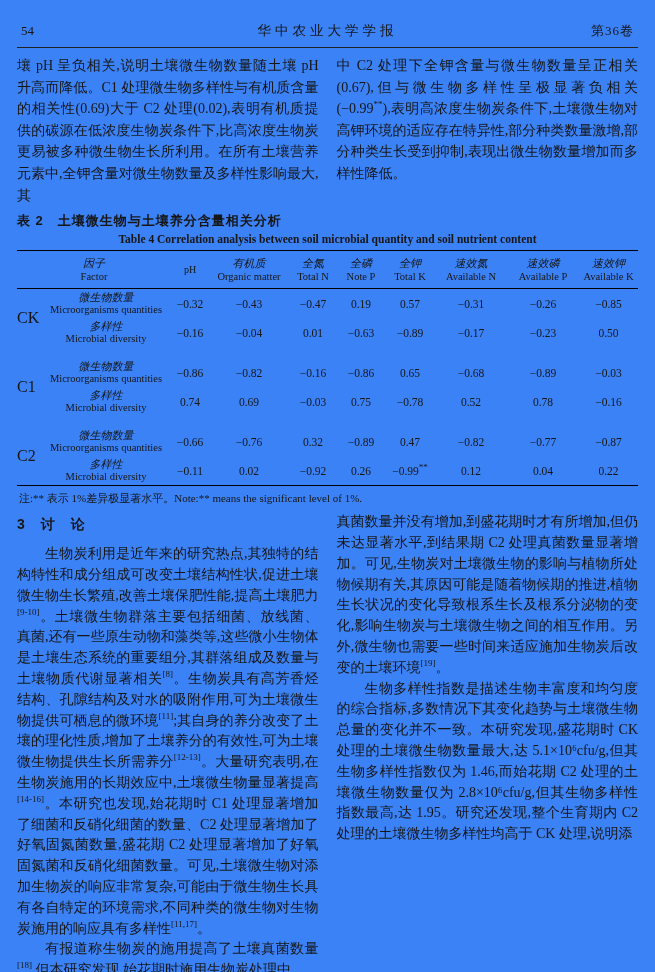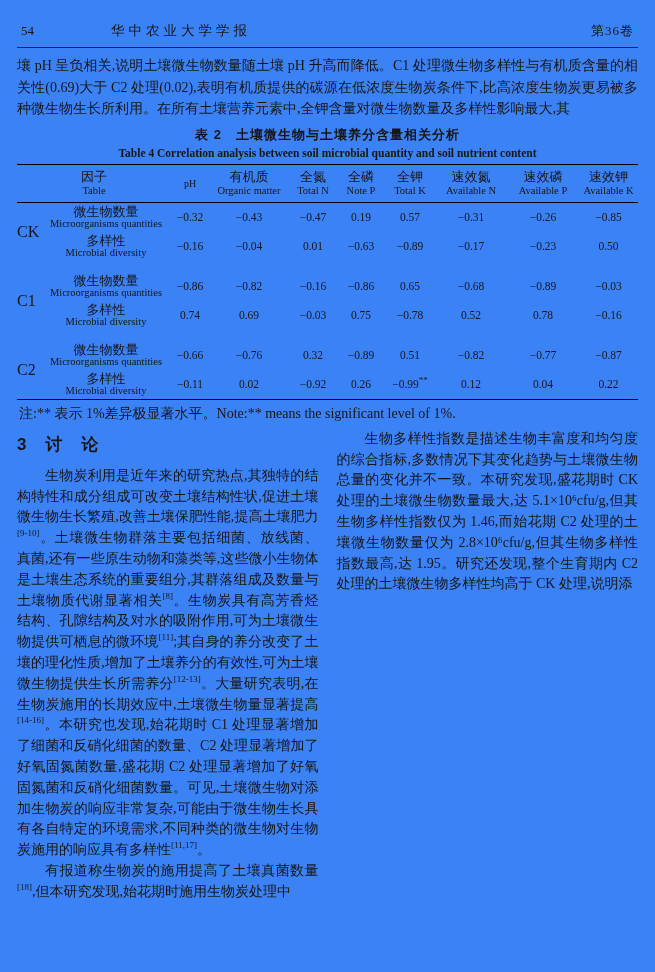--- a/index.html
+++ b/index.html
@@ -15,50 +15,50 @@
     padding:22px 17px 0 17px;
   }
   
   .page-header{
     display:flex;align-items:baseline;
     border-bottom:1.2px solid #222;
     padding:0 4px 7px 4px;
     font-size:13px;
   }
   .pnum{width:90px;text-align:left;}
-  .journal{flex:1;text-align:left;letter-spacing:4px;font-size:13.5px;}
+  .journal{flex:1;text-align:center;letter-spacing:4px;font-size:13.5px;}
   .vol{width:90px;text-align:right;letter-spacing:1px;}
   
   .two-col{display:flex;gap:18px;justify-content:space-between;}
   .two-col .col{flex:1;min-width:0;}
   .intro{margin-top:7px;}
   .intro .par{flex:1;min-width:0;}
   .par{
     margin:0;
     font-size:14px;
     line-height:21.6px;
     text-align:justify;
     text-justify:inter-ideograph;
   }
   .discussion{margin-top:6px;}
   .discussion .par{line-height:20.8px;}
   .indent{text-indent:2em;}
   sup{font-size:9px;vertical-align:super;line-height:0;}
   
   .sec-head{
-    font-size:17px;
+    font-size:14px;
     font-weight:bold;
     font-family:"Liberation Sans","DejaVu Sans",sans-serif;
     margin:4px 0 10px 0;
     letter-spacing:1px;
   }
   
   .table-block{margin-top:6px;}
   .t-title-zh{
-    text-align:center;font-weight:bold;font-size:13px;
+    font-weight:bold;font-size:13px;
     font-family:"Liberation Sans","DejaVu Sans",sans-serif;
     letter-spacing:1px;
   }
   .t-title-en{
     text-align:center;font-weight:bold;font-size:11.5px;
     margin-top:3px;
   }
   .data-table{
     width:621px;
     margin-top:5px;
@@ -66,49 +66,50 @@
     table-layout:fixed;
     border-top:1.6px solid #000;
     border-bottom:1.6px solid #000;
   }
   .data-table thead tr{border-bottom:1.6px solid #000;}
   .data-table th{
     font-weight:normal;text-align:center;vertical-align:middle;
     padding:5px 0;
   }
   .data-table td{padding:2px 0;vertical-align:middle;}
-  .data-table .zh{font-size:13px;line-height:14px;}
+  .data-table .zh{font-size:11px;line-height:14px;font-style:italic;}
   .data-table .en{font-size:10.5px;line-height:13px;}
   .factor-cell{text-align:center;}
   .factor-cell .zh{line-height:13px;}
   .factor-cell .en{line-height:12px;}
   .group-cell{
     font-size:16px;text-align:left;vertical-align:middle;padding-left:1px;
   }
   .val-cell{font-size:11.5px;text-align:center;}
   tr.group-start td{padding-top:13px;}
   .t-note{
-    font-size:14px;
+    font-size:11px;
     margin-top:5px;
     padding-left:2px;
   }
 </style>
 </head>
 <body>
 
 <div class="page">
 
   <div class="page-header">
     <span class="pnum">54</span>
     <span class="journal">华中农业大学学报</span>
     <span class="vol">第36卷</span>
   </div>
 
   <div class="two-col intro">
     <p class="par">壤 pH 呈负相关,说明土壤微生物数量随土壤 pH 升高而降低。C1 处理微生物多样性与有机质含量的相关性(0.69)大于 C2 处理(0.02),表明有机质提供的碳源在低浓度生物炭条件下,比高浓度生物炭更易被多种微生物生长所利用。在所有土壤营养元素中,全钾含量对微生物数量及多样性影响最大,其</p>
+    <p class="par">中 C2 处理下全钾含量与微生物数量呈正相关(0.67),但与微生物多样性呈极显著负相关(−0.99<sup>**</sup>),表明高浓度生物炭条件下,土壤微生物对高钾环境的适应存在特异性,部分种类数量激增,部分种类生长受到抑制,表现出微生物数量增加而多样性降低。</p>
   </div>
 
   <div class="table-block">
     <div class="t-title-zh">表 2　土壤微生物与土壤养分含量相关分析</div>
     <div class="t-title-en">Table 4  Correlation analysis between soil microbial quantity and soil nutrient content</div>
 
     <table class="data-table">
       <colgroup>
         <col style="width:24px">
           <col style="width:130px">
@@ -118,21 +119,21 @@
           <col style="width:48px">
         <col style="width:50px">
           <col style="width:72px">
           <col style="width:72px">
         <col style="width:59px">
       </colgroup>
       <thead>
         <tr>
             <th colspan="2">
               <div class="zh">因子</div>
-              <div class="en">Table</div>
+              <div class="en">Factor</div>
             </th>
             <th style="font-size: 10px;">pH</th>
             <th>
               <div class="zh">有机质</div>
               <div class="en">Organic matter</div>
             </th>
             <th>
               <div class="zh">全氮</div>
               <div class="en">Total N</div>
             </th>
@@ -220,21 +221,21 @@
           <tr class="group-start">
             <td rowspan="2" class="group-cell">C2</td>
             <td class="factor-cell">
               <div class="zh">微生物数量</div>
               <div class="en">Microorganisms quantities</div>
             </td>
             <td class="val-cell">−0.66</td>
             <td class="val-cell">−0.76</td>
             <td class="val-cell">0.32</td>
             <td class="val-cell">−0.89</td>
-            <td class="val-cell">0.51</td>
+            <td class="val-cell">0.47</td>
             <td class="val-cell">−0.82</td>
             <td class="val-cell">−0.77</td>
             <td class="val-cell">−0.87</td>
           </tr>
           <tr>
             <td class="factor-cell">
               <div class="zh">多样性</div>
               <div class="en">Microbial diversity</div>
             </td>
             <td class="val-cell">−0.11</td>
@@ -252,17 +253,18 @@
     <div class="t-note">注:** 表示 1%差异极显著水平。Note:** means the significant level of 1%.</div>
   </div>
 
   <div class="two-col discussion">
     <div class="col">
       <h2 class="sec-head">3　讨　论</h2>
       <p class="par indent">生物炭利用是近年来的研究热点,其独特的结构特性和成分组成可改变土壤结构性状,促进土壤微生物生长繁殖,改善土壤保肥性能,提高土壤肥力<sup>[9-10]</sup>。土壤微生物群落主要包括细菌、放线菌、真菌,还有一些原生动物和藻类等,这些微小生物体是土壤生态系统的重要组分,其群落组成及数量与土壤物质代谢显著相关<sup>[8]</sup>。生物炭具有高芳香烃结构、孔隙结构及对水的吸附作用,可为土壤微生物提供可栖息的微环境<sup>[11]</sup>;其自身的养分改变了土壤的理化性质,增加了土壤养分的有效性,可为土壤微生物提供生长所需养分<sup>[12-13]</sup>。大量研究表明,在生物炭施用的长期效应中,土壤微生物量显著提高<sup>[14-16]</sup>。本研究也发现,始花期时 C1 处理显著增加了细菌和反硝化细菌的数量、C2 处理显著增加了好氧固氮菌数量,盛花期 C2 处理显著增加了好氧固氮菌和反硝化细菌数量。可见,土壤微生物对添加生物炭的响应非常复杂,可能由于微生物生长具有各自特定的环境需求,不同种类的微生物对生物炭施用的响应具有多样性<sup>[11,17]</sup>。</p>
       <p class="par indent">有报道称生物炭的施用提高了土壤真菌数量<sup>[18]</sup>,但本研究发现,始花期时施用生物炭处理中</p>
     </div>
     <div class="col">
+      <p class="par">真菌数量并没有增加,到盛花期时才有所增加,但仍未达显著水平,到结果期 C2 处理真菌数量显著增加。可见,生物炭对土壤微生物的影响与植物所处物候期有关,其原因可能是随着物候期的推进,植物生长状况的变化导致根系生长及根系分泌物的变化,影响生物炭与土壤微生物之间的相互作用。另外,微生物也需要一些时间来适应施加生物炭后改变的土壤环境<sup>[19]</sup>。</p>
       <p class="par indent">生物多样性指数是描述生物丰富度和均匀度的综合指标,多数情况下其变化趋势与土壤微生物总量的变化并不一致。本研究发现,盛花期时 CK 处理的土壤微生物数量最大,达 5.1×10⁶cfu/g,但其生物多样性指数仅为 1.46,而始花期 C2 处理的土壤微生物数量仅为 2.8×10⁶cfu/g,但其生物多样性指数最高,达 1.95。研究还发现,整个生育期内 C2 处理的土壤微生物多样性均高于 CK 处理,说明添</p>
     </div>
   </div>
 
 </div>
 
 </body></html>

